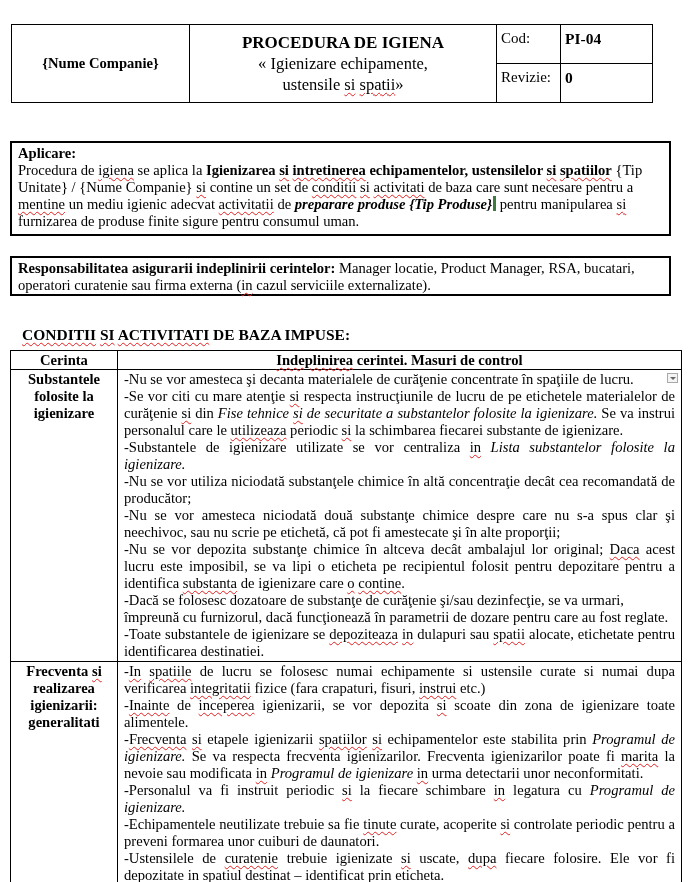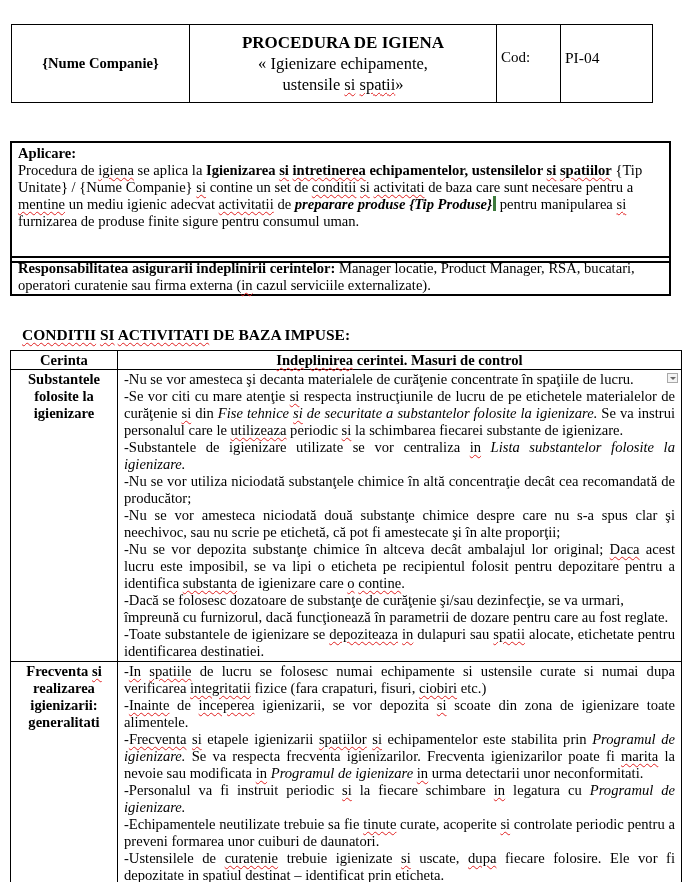--- a/index.html
+++ b/index.html
@@ -64,32 +64,32 @@
     #meta td {
       border: 1px solid #000;
       height: 18px;
       font-size: 15px;
       line-height: 17px;
       padding: 0 0 12px 4px;
     }
     #meta tr:first-child td { border-top: none; }
     #meta tr:last-child td { border-bottom: none; }
     #meta td.k { border-left: none; width: 59px; }
-    #meta td.v { border-right: none; font-weight: normal; font-size: 15.5px; }
+    #meta td.v { border-right: none; font-weight: bold; font-size: 15.5px; }
 
     
     .box {
       position: absolute;
       left: 10px;
       width: 661px;
       border: 2px solid #000;
       box-sizing: border-box;
       padding: 2px 6px 3px 6px;
     }
-    #aplicare { top: 141px; height: 122px; }
+    #aplicare { top: 141px; height: 95px; }
     #resp { top: 256px; height: 40px; }
     .box p { margin: 0; }
 
     .cursor {
       display: inline-block;
       width: 3px;
       height: 15px;
       background: #3d7a3d;
       vertical-align: -2px;
       margin-left: 1px;
@@ -159,20 +159,24 @@
       <span class="t1">PROCEDURA DE IGIENA</span>
       <span class="t2">« Igienizare echipamente,</span>
       <span class="t2"><span>ustensile </span><span class="sp">si</span><span> </span><span class="sp">spatii</span><span>»</span></span>
     </td>
     <td class="meta-wrap">
       <table id="meta">
         <tbody>
               <tr>
           <td class="k">Cod:</td>
           <td class="v">PI-04</td>
+        </tr>
+        <tr>
+          <td class="k">Revizie:</td>
+          <td class="v">0</td>
         </tr>
       </tbody>
           </table>
     </td>
   </tr>
 </tbody>
   </table>
 
 <div class="box" id="aplicare">
   <p class="b">Aplicare:</p>
@@ -207,21 +211,21 @@
       <p>-Nu se vor amesteca niciodată două substanţe chimice despre care nu s-a spus clar şi neechivoc, sau nu scrie pe etichetă, că pot fi amestecate şi în alte proporţii;</p>
       <p><span>-Nu se vor depozita substanţe chimice în altceva decât ambalajul lor original; </span><span class="sp">Daca</span><span> acest lucru este imposibil, se va lipi o eticheta pe recipientul folosit pentru depozitare pentru a identifica </span><span class="sp">substanta</span><span> de igienizare care </span><span class="sp">o</span><span> </span><span class="sp">contine</span><span>.</span></p>
       <p style="text-align:left">-Dacă se folosesc dozatoare de substanţe de curăţenie şi/sau dezinfecţie, se va urmari, împreună cu furnizorul, dacă funcţionează în parametrii de dozare pentru care au fost reglate.</p>
       <p><span>-Toate substantele de igienizare se </span><span class="sp">depoziteaza</span><span> </span><span class="sp">in</span><span> dulapuri sau </span><span class="sp">spatii</span><span> alocate, etichetate pentru identificarea destinatiei.</span></p>
     </td>
   </tr>
 
   <tr>
     <td class="req"><span>Frecventa </span><span class="sp">si</span><span> realizarea igienizarii: generalitati</span></td>
     <td class="ctl">
-      <p><span>-</span><span class="sp">In</span><span> </span><span class="sp">spatiile</span><span> de lucru se folosesc numai echipamente si ustensile curate si numai dupa verificarea </span><span class="sp">integritatii</span><span> fizice (fara crapaturi, fisuri, </span><span class="sp">ciobiri</span><span> etc.)</span></p>
+      <p><span>-</span><span class="sp">In</span><span> </span><span class="sp">spatiile</span><span> de lucru se folosesc numai echipamente si ustensile curate si numai dupa verificarea </span><span class="sp">integritatii</span><span> fizice (fara crapaturi, fisuri, </span><span class="sp">instrui</span><span> etc.)</span></p>
       <p><span>-</span><span class="sp">Inainte</span><span> de </span><span class="sp">inceperea</span><span> igienizarii, se vor depozita </span><span class="sp">si</span><span> scoate din zona de igienizare toate alimentele.</span></p>
       <p><span>-</span><span class="sp">Frecventa</span><span> </span><span class="sp">si</span><span> etapele igienizarii </span><span class="sp">spatiilor</span><span> </span><span class="sp">si</span><span> echipamentelor este stabilita prin </span><i>Programul de igienizare.</i><span> Se va respecta frecventa igienizarilor. Frecventa igienizarilor poate fi </span><span class="sp">marita</span><span> la nevoie sau modificata </span><span class="sp">in</span><span> </span><i>Programul de igienizare</i><span> </span><span class="sp">in</span><span> urma detectarii unor neconformitati.</span></p>
       <p><span>-Personalul va fi instruit periodic </span><span class="sp">si</span><span> la fiecare schimbare </span><span class="sp">in</span><span> legatura cu </span><i>Programul de igienizare.</i></p>
       <p><span>-Echipamentele neutilizate trebuie sa fie </span><span class="sp">tinute</span><span> curate, acoperite </span><span class="sp">si</span><span> controlate periodic pentru a preveni formarea unor cuiburi de daunatori.</span></p>
       <p><span>-Ustensilele de </span><span class="sp">curatenie</span><span> trebuie igienizate </span><span class="sp">si</span><span> uscate, </span><span class="sp">dupa</span><span> fiecare folosire. Ele vor fi depozitate </span><span class="sp">in</span><span> </span><span class="sp">spatiul</span><span> destinat – identificat prin eticheta.</span></p>
 
     </td>
   </tr>
 </tbody>
   </table>

